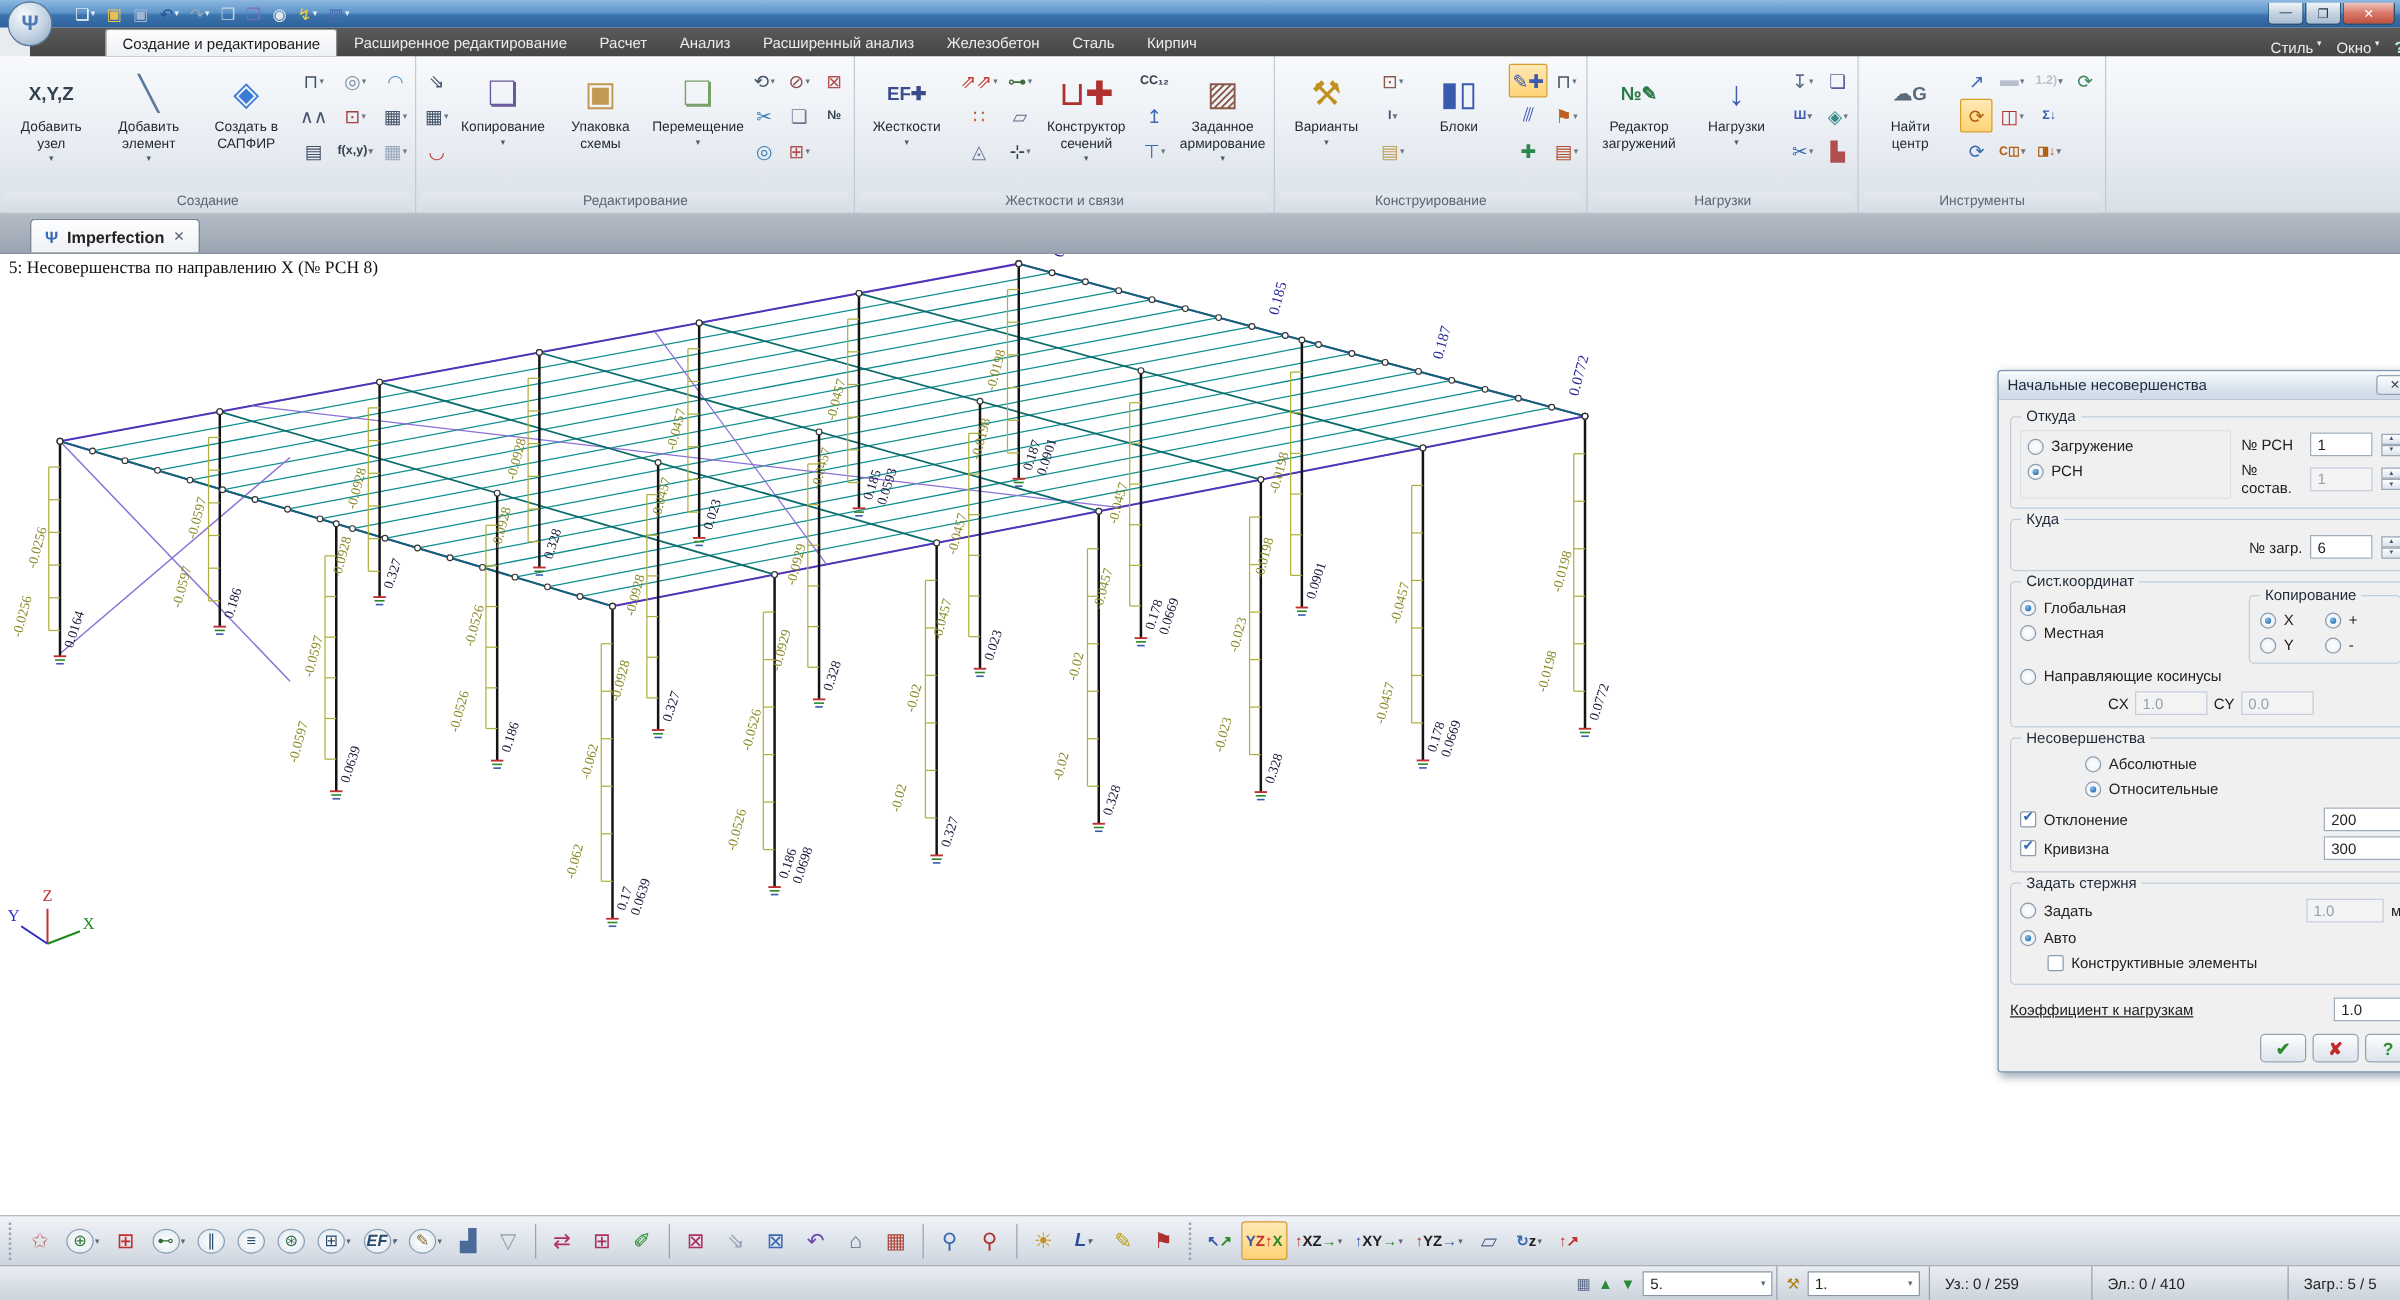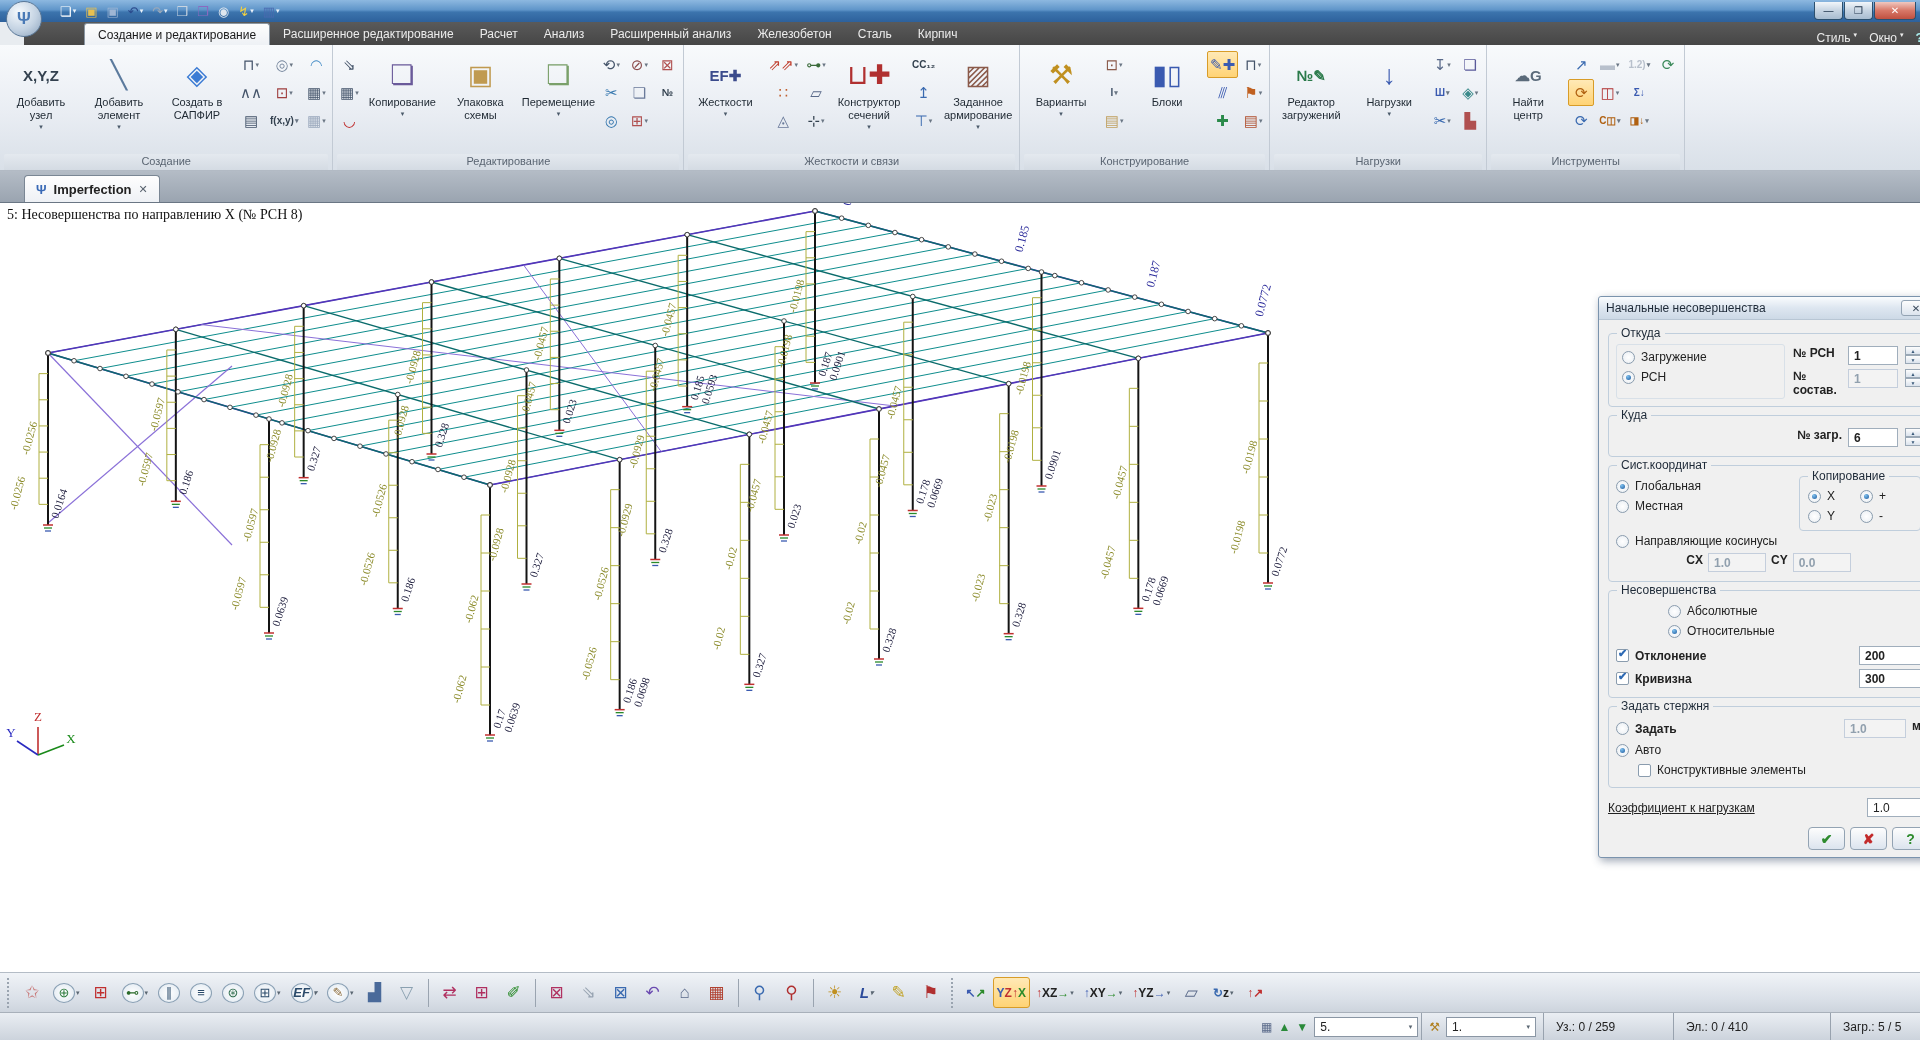--- a/index.html
+++ b/index.html
@@ -89,21 +89,21 @@
 .radio { width:13px; height:13px; border-radius:50%; border:1px solid #8a9cae; background:radial-gradient(#ffffff,#e8edf2); flex:none; position:relative; }
 .radio.on::after { content:""; position:absolute; left:3px; top:3px; width:5px; height:5px; border-radius:50%;
   background:radial-gradient(circle at 35% 30%, #7ec0ee, #1d5a9e); }
 .checkbox { width:13px; height:13px; border:1px solid #8a9cae; background:#fff; flex:none; position:relative; border-radius:2px; }
 .checkbox.on::after { content:"✔"; position:absolute; left:1px; top:-3px; font-size:11px; color:#2e6ab4; }
 .tfield { background:#fff; border:1px solid #a0aebc; height:19px; display:flex; align-items:center; padding:0 5px; min-width:50px; }
 .tfield.dis { background:#f3f3f3; color:#91A0ae; border-color:#c4cedc; }
 .spinner { display:flex; flex-direction:column; width:16px; margin-left:1px; }
 .spinner span { height:9px; border:1px solid #9aa8b6; background:linear-gradient(#fdfdfd,#dbe3ed); font-size:5px;
   color:#3a5a7a; display:flex; align-items:center; justify-content:center; }
-.frow { display:flex; gap:6px; padding:2px 0;font-weight:bold; }
+.frow { display:flex; align-items:center; gap:6px; padding:2px 0; }
 .flab { flex:1; }
 .dir-box { border:1px solid #c0cedc; border-radius:4px; position:relative; padding:9px 8px 4px 8px; }
 .dir-box .glab { top:-8px; }
 .dlg-bottom-row { display:flex; align-items:center; gap:8px; margin-top:10px; }
 .dlg-buttons { display:flex; justify-content:flex-end; gap:5px; margin-top:10px; }
 .dlg-btn { width:37px; height:23px; border:1px solid #93a3b3; border-radius:4px;
   background:linear-gradient(#fdfdfd,#dce4ee); display:flex; align-items:center; justify-content:center;
   font-size:14px; font-weight:bold; }
 .ok-g { color:#2e8b2e; } .x-r { color:#c22a2a; } .q-g { color:#2e8b2e; }
 

